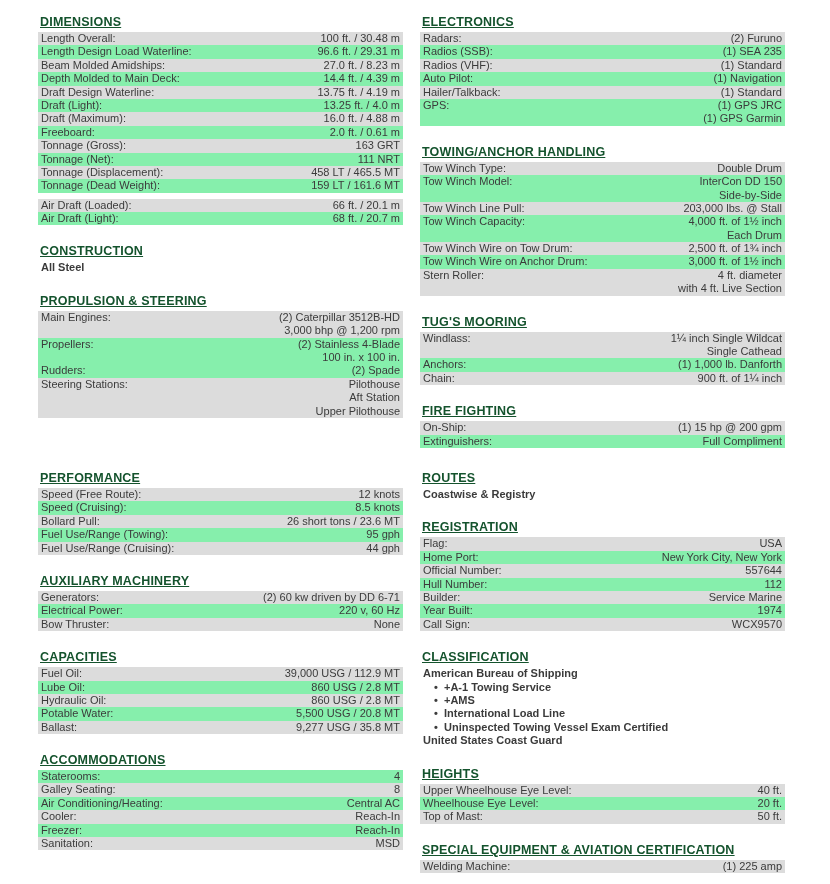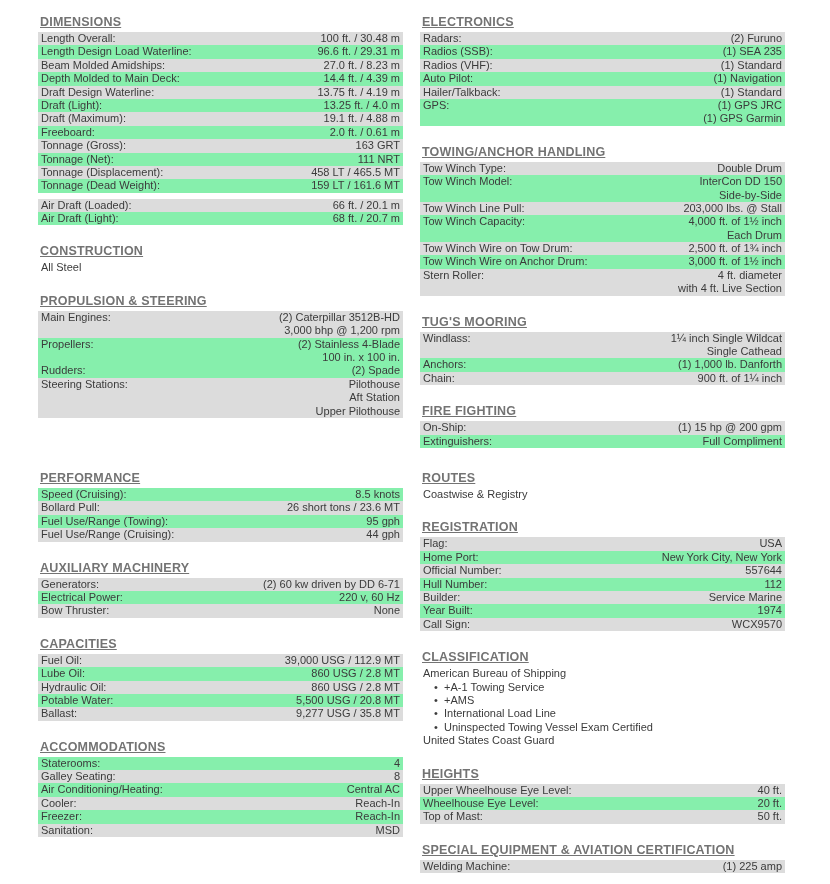--- a/index.html
+++ b/index.html
@@ -8,30 +8,30 @@
     padding:15px 45px 8px 38px;
     background:#ffffff;overflow:hidden;
     font-family:"Liberation Sans",sans-serif;
     font-size:11px;line-height:13.4px;color:#3b3b3b;
   }
   .band{display:grid;grid-template-columns:365px 365px;column-gap:17px;align-items:start;}
   .band1{min-height:456px;}
   .col{min-width:0;}
   .section{margin-bottom:19px;}
   .section h2{
-    font-size:12.5px;line-height:15px;font-weight:bold;color:#737373;
+    font-size:12.5px;line-height:15px;font-weight:bold;color:#14532d;
     text-decoration:underline;margin:0 0 2px 2px;letter-spacing:.2px;
   }
   .item.dark{background:#dcdcdc;}
   .item.light{background:#86efac;}
   .row{display:flex;justify-content:space-between;padding:0 3px;height:13.4px;}
   .row .label{white-space:nowrap;}
   .row .value{margin-left:auto;text-align:right;white-space:nowrap;}
   .spacer{height:6px;background:#ffffff;}
-  .textline{padding-left:3px;}
+  .textline{padding-left:3px;font-weight:bold;}
   .textline.bulleted{padding-left:14px;}
   .bullet{display:inline-block;width:10px;}
 </style>
 </head>
 <body>
 
 <div class="page" id="doc">
     <div class="band band1">
       <div class="col">
         <section class="section">
@@ -68,21 +68,21 @@
           </div>
           <div class="item light">
             <div class="row">
               <span class="label">Draft (Light):</span>
               <span class="value">13.25 ft. / 4.0 m</span>
             </div>
           </div>
           <div class="item dark">
             <div class="row">
               <span class="label">Draft (Maximum):</span>
-              <span class="value">19.1 ft. / 4.88 m</span>
+              <span class="value">16.0 ft. / 4.88 m</span>
             </div>
           </div>
           <div class="item light">
             <div class="row">
               <span class="label">Freeboard:</span>
               <span class="value">2.0 ft. / 0.61 m</span>
             </div>
           </div>
           <div class="item dark">
             <div class="row">
@@ -301,20 +301,26 @@
               <span class="value">Full Compliment</span>
             </div>
           </div>
         </section>
       </div>
     </div>
     <div class="band band2">
       <div class="col">
         <section class="section">
           <h2>PERFORMANCE</h2>
+          <div class="item dark">
+            <div class="row">
+              <span class="label">Speed (Free Route):</span>
+              <span class="value">12 knots</span>
+            </div>
+          </div>
           <div class="item light">
             <div class="row">
               <span class="label">Speed (Cruising):</span>
               <span class="value">8.5 knots</span>
             </div>
           </div>
           <div class="item dark">
             <div class="row">
               <span class="label">Bollard Pull:</span>
               <span class="value">26 short tons / 23.6 MT</span>

